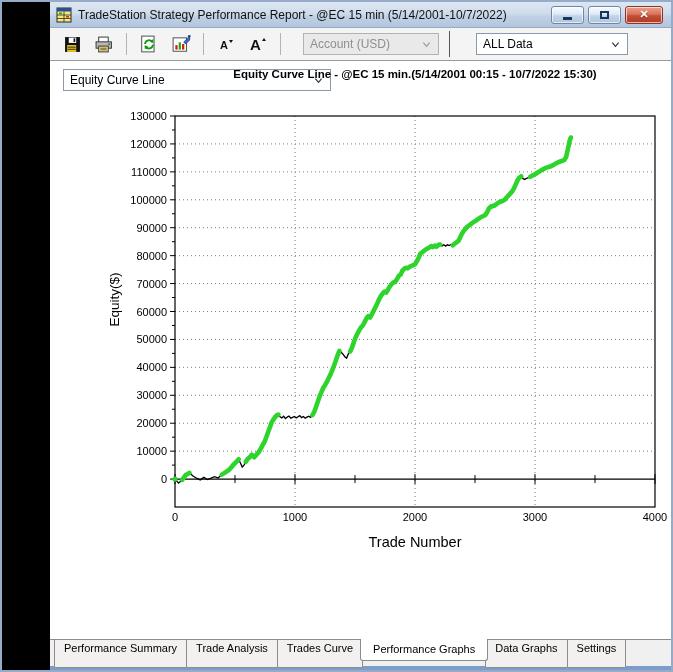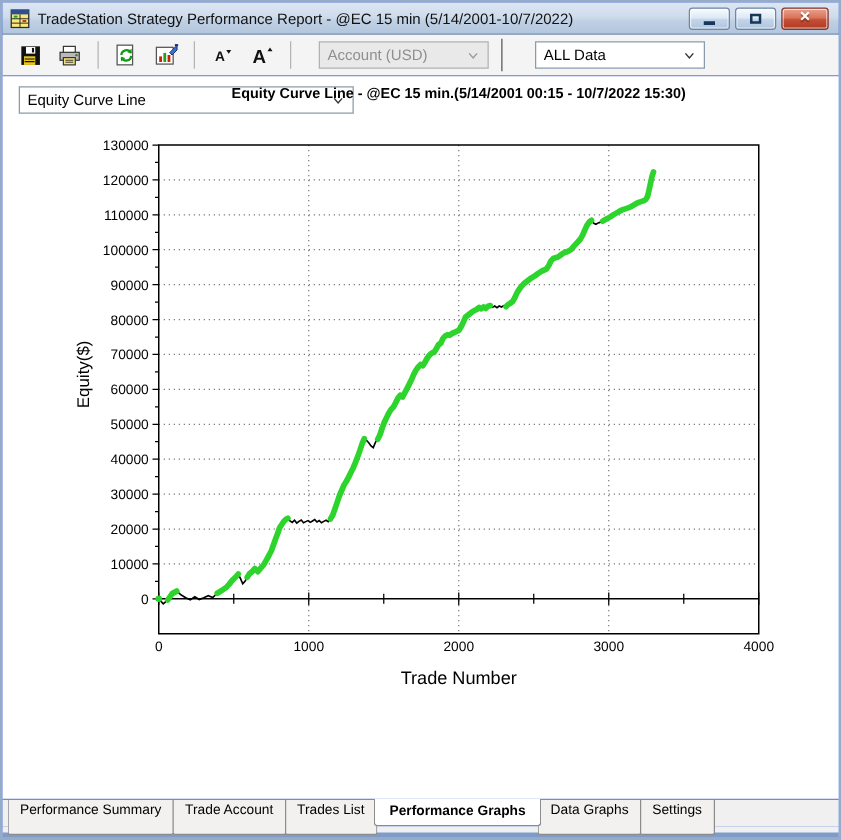--- a/index.html
+++ b/index.html
@@ -1,19 +1,19 @@
 <!DOCTYPE html>
 <html><head>
 <meta charset="utf-8">
 <style>
   * { margin:0; padding:0; box-sizing:border-box; }
   html,body { width:673px; height:672px; overflow:hidden; }
   body { font-family:"Liberation Sans", sans-serif; background:#fff; }
 
-  .window { position:absolute; inset:0; border:2px solid #96abc7; display:flex; flex-direction:column; background:#1d4ed8; }
+  .window { position:absolute; inset:0; border:2px solid #96abc7; display:flex; flex-direction:column; background:#000000;padding-left:48px; }
 
   
   .titlebar { height:26px; flex:0 0 26px; display:flex; align-items:center;
     background:linear-gradient(180deg,#dde7f3 0%,#cfdcec 45%,#bfd0e4 60%,#b3c6dd 100%);
     border-bottom:1px solid #93a9c4; padding:0 6px; }
   .app-icon { width:16px; height:16px; margin-right:6px; flex:0 0 16px; }
   .title-text { font-size:12px; color:#111; white-space:nowrap; overflow:hidden; }
   .winbtns { margin-left:auto; display:flex; gap:4px; padding-right:2px; }
   .wbtn { width:33px; height:18px; border:1px solid #6f87a5; border-radius:3px;
     background:linear-gradient(180deg,#f8fbfe 0%,#dde9f5 45%,#c2d4e8 55%,#b0c5dd 100%);
@@ -30,35 +30,35 @@
   
   .toolbar { height:33px; flex:0 0 33px; background:#f4f4f4; border-bottom:1px solid #9a9a9a;
     display:flex; align-items:center; padding:0 6px; }
   .tbtn { width:26px; height:24px; display:flex; align-items:center; justify-content:center; margin:0 3px; }
   .tsep { width:1px; height:22px; background:#b4b4b4; margin:0 6px; }
   .combo { height:22px; border:1px solid #8a9aa9; background:#fff; display:flex; align-items:center;
     font-size:12px; color:#000; padding-left:6px; position:relative; }
   .combo .chev { margin-left:auto; margin-right:7px; width:9px; height:9px; }
   .combo.disabled { background:#e9e9e9; border-color:#b2b2b2; color:#8f8f8f; }
   .combo-account { width:136px; margin-left:16px; }
-  .combo-alldata { width:136px; margin-left:16px;gap:26px; }
+  .combo-alldata { width:152px; margin-left:16px;gap:26px; }
   .tsep-tall { width:1px; height:26px; background:#555; margin:0 10px; }
 
   
   .content { position:relative; flex:1 1 auto; background:#fff; }
   .combo-report { position:absolute; left:13px; top:8px; width:268px; }
   .chart-layer { position:absolute; left:0; top:0; width:673px; height:575px; }
 
   
   .tabsbar { flex:0 0 22px; height:22px; background:#f0f0f0; border-top:1px solid #8c8c8c;
     display:flex; align-items:flex-start; padding-left:4px; }
   .tab { position:relative; height:28px; background:#f2f1f0; border:1px solid #8c8c8c; border-top:none;
     border-radius:0 0 2px 2px; margin-right:-1px; padding:2px 9px 0; font-size:11px; color:#000; white-space:nowrap; }
   .tab.active { background:#fff; height:22px; margin-top:-1px; margin-left:-2px; margin-right:-3px;
-    padding:4px 12px 0; z-index:2; border-radius:0 0 3px 3px;font-weight:bold; }
+    padding:4px 12px 0; z-index:2; border-radius:0 0 3px 3px; }
   .bottomchrome { flex:0 0 9px; height:9px; background:#f0f0f0; border-bottom:4px solid #7e9cc9; }
 
   svg text { font-family:"Liberation Sans", sans-serif; }
 </style>
 </head>
 <body>
 
 <div class="window">
 
   <div class="titlebar">
@@ -239,21 +239,21 @@
         <text x="0" y="0" text-anchor="middle" font-size="13.5" fill="#000" transform="translate(69,238.5) rotate(-90)">Equity($)</text>
         <text x="365" y="486" text-anchor="middle" font-size="14.5" fill="#000">Trade Number</text>
         <polyline points="125.0,418.1 128.6,422.0 132.2,418.9 135.8,413.9 139.4,411.9 143.0,415.0 146.6,417.2 150.2,418.9 153.8,416.4 157.4,418.6 161.0,417.2 164.6,415.6 168.2,417.0 171.8,413.6 175.4,411.4 179.0,408.9 181.4,406.3 183.8,403.3 186.2,401.0 188.6,398.2 190.4,401.9 192.2,406.1 194.0,404.1 195.8,400.8 197.6,398.0 200.0,396.0 201.8,393.8 204.2,396.3 206.6,393.5 209.0,390.7 211.4,386.5 213.2,383.2 215.0,379.8 216.8,374.8 218.6,369.8 220.2,365.6 221.7,361.2 223.4,358.6 225.0,356.2 226.8,354.4 228.3,353.6 230.0,355.8 231.8,356.9 233.6,355.2 235.4,357.5 237.2,356.1 239.0,355.0 240.8,357.2 242.6,356.3 244.4,355.5 246.2,356.9 248.0,355.8 249.8,354.7 251.6,356.6 253.4,355.5 255.2,357.2 257.0,356.1 258.8,355.2 260.6,356.3 262.4,354.1 264.2,351.0 266.0,346.0 267.8,340.7 269.6,335.4 271.4,331.2 273.2,327.0 275.0,324.2 276.8,320.9 278.6,317.2 280.4,313.6 282.2,309.4 284.0,304.7 285.8,299.7 287.6,294.3 289.4,289.9 291.2,291.3 293.0,293.2 294.8,295.7 296.6,297.1 298.4,292.7 300.2,290.4 302.0,286.8 303.8,281.2 305.6,276.5 307.4,272.8 309.2,269.2 311.0,266.4 312.8,264.5 314.6,261.1 316.4,257.5 318.2,255.2 320.0,256.6 321.8,253.3 323.6,249.9 325.4,246.3 327.2,242.7 329.0,238.5 330.8,235.1 332.6,232.6 334.4,230.7 336.2,231.5 338.0,228.7 339.8,225.4 341.6,223.1 343.4,221.5 345.2,220.9 347.0,218.1 348.8,214.8 350.6,213.6 352.4,209.7 354.2,207.8 356.0,206.9 357.8,207.2 359.6,205.8 361.4,205.0 363.2,204.1 365.0,203.3 366.8,200.5 368.6,196.9 370.4,192.7 372.2,191.3 374.0,189.9 375.8,188.5 377.6,187.4 379.4,186.5 381.2,185.1 383.0,186.0 384.8,184.6 386.6,185.7 388.4,184.0 390.2,183.5 392.0,184.9 393.8,183.8 395.6,185.1 397.4,183.8 399.2,184.6 401.0,183.5 402.8,184.3 404.6,182.6 406.4,181.5 408.2,180.1 410.0,176.8 411.8,172.9 413.6,170.1 415.4,167.8 417.2,165.9 419.0,164.5 420.8,163.1 422.6,161.7 424.4,160.6 426.2,159.5 428.0,158.1 429.8,156.9 431.6,155.8 433.4,155.0 435.2,154.1 437.0,151.4 438.8,147.7 440.6,145.8 442.4,145.2 444.2,144.7 446.0,143.5 447.8,142.1 449.6,141.0 451.4,140.5 453.2,139.6 455.0,138.5 456.8,136.3 458.6,134.3 460.4,132.4 462.2,130.4 464.0,127.3 465.8,123.1 467.6,119.2 469.4,116.7 471.2,115.3 473.0,117.6 474.8,118.4 476.6,117.3 478.4,116.7 480.2,115.9 482.0,114.8 483.8,113.9 486.2,112.5 488.6,110.9 491.0,109.5 493.4,108.1 495.8,106.9 498.2,106.1 500.6,105.3 503.0,104.2 505.4,102.8 507.8,101.4 510.2,100.5 512.6,99.7 514.4,98.8 516.0,96.3 517.2,91.3 518.4,85.7 519.6,80.1 520.8,76.5" fill="none" stroke="#000000" stroke-width="1.3"></polyline>
         <path d="M132.2 418.9 L135.8 413.9 M135.8 413.9 L139.4 411.9 M171.8 413.6 L175.4 411.4 M175.4 411.4 L179.0 408.9 M179.0 408.9 L181.4 406.3 M181.4 406.3 L183.8 403.3 M183.8 403.3 L186.2 401.0 M186.2 401.0 L188.6 398.2 M195.8 400.8 L197.6 398.0 M197.6 398.0 L200.0 396.0 M200.0 396.0 L201.8 393.8 M204.2 396.3 L206.6 393.5 M206.6 393.5 L209.0 390.7 M209.0 390.7 L211.4 386.5 M211.4 386.5 L213.2 383.2 M213.2 383.2 L215.0 379.8 M215.0 379.8 L216.8 374.8 M216.8 374.8 L218.6 369.8 M218.6 369.8 L220.2 365.6 M220.2 365.6 L221.7 361.2 M221.7 361.2 L223.4 358.6 M223.4 358.6 L225.0 356.2 M225.0 356.2 L226.8 354.4 M226.8 354.4 L228.3 353.6 M262.4 354.1 L264.2 351.0 M264.2 351.0 L266.0 346.0 M266.0 346.0 L267.8 340.7 M267.8 340.7 L269.6 335.4 M269.6 335.4 L271.4 331.2 M271.4 331.2 L273.2 327.0 M273.2 327.0 L275.0 324.2 M275.0 324.2 L276.8 320.9 M276.8 320.9 L278.6 317.2 M278.6 317.2 L280.4 313.6 M280.4 313.6 L282.2 309.4 M282.2 309.4 L284.0 304.7 M284.0 304.7 L285.8 299.7 M285.8 299.7 L287.6 294.3 M287.6 294.3 L289.4 289.9 M300.2 290.4 L302.0 286.8 M302.0 286.8 L303.8 281.2 M303.8 281.2 L305.6 276.5 M305.6 276.5 L307.4 272.8 M307.4 272.8 L309.2 269.2 M309.2 269.2 L311.0 266.4 M311.0 266.4 L312.8 264.5 M312.8 264.5 L314.6 261.1 M314.6 261.1 L316.4 257.5 M316.4 257.5 L318.2 255.2 M320.0 256.6 L321.8 253.3 M321.8 253.3 L323.6 249.9 M323.6 249.9 L325.4 246.3 M325.4 246.3 L327.2 242.7 M327.2 242.7 L329.0 238.5 M329.0 238.5 L330.8 235.1 M330.8 235.1 L332.6 232.6 M332.6 232.6 L334.4 230.7 M336.2 231.5 L338.0 228.7 M338.0 228.7 L339.8 225.4 M339.8 225.4 L341.6 223.1 M341.6 223.1 L343.4 221.5 M343.4 221.5 L345.2 220.9 M345.2 220.9 L347.0 218.1 M347.0 218.1 L348.8 214.8 M348.8 214.8 L350.6 213.6 M350.6 213.6 L352.4 209.7 M352.4 209.7 L354.2 207.8 M354.2 207.8 L356.0 206.9 M357.8 207.2 L359.6 205.8 M359.6 205.8 L361.4 205.0 M361.4 205.0 L363.2 204.1 M363.2 204.1 L365.0 203.3 M365.0 203.3 L366.8 200.5 M366.8 200.5 L368.6 196.9 M368.6 196.9 L370.4 192.7 M370.4 192.7 L372.2 191.3 M372.2 191.3 L374.0 189.9 M374.0 189.9 L375.8 188.5 M375.8 188.5 L377.6 187.4 M377.6 187.4 L379.4 186.5 M379.4 186.5 L381.2 185.1 M383.0 186.0 L384.8 184.6 M386.6 185.7 L388.4 184.0 M388.4 184.0 L390.2 183.5 M402.8 184.3 L404.6 182.6 M404.6 182.6 L406.4 181.5 M406.4 181.5 L408.2 180.1 M408.2 180.1 L410.0 176.8 M410.0 176.8 L411.8 172.9 M411.8 172.9 L413.6 170.1 M413.6 170.1 L415.4 167.8 M415.4 167.8 L417.2 165.9 M417.2 165.9 L419.0 164.5 M419.0 164.5 L420.8 163.1 M420.8 163.1 L422.6 161.7 M422.6 161.7 L424.4 160.6 M424.4 160.6 L426.2 159.5 M426.2 159.5 L428.0 158.1 M428.0 158.1 L429.8 156.9 M429.8 156.9 L431.6 155.8 M431.6 155.8 L433.4 155.0 M433.4 155.0 L435.2 154.1 M435.2 154.1 L437.0 151.4 M437.0 151.4 L438.8 147.7 M438.8 147.7 L440.6 145.8 M440.6 145.8 L442.4 145.2 M442.4 145.2 L444.2 144.7 M444.2 144.7 L446.0 143.5 M446.0 143.5 L447.8 142.1 M447.8 142.1 L449.6 141.0 M449.6 141.0 L451.4 140.5 M451.4 140.5 L453.2 139.6 M453.2 139.6 L455.0 138.5 M455.0 138.5 L456.8 136.3 M456.8 136.3 L458.6 134.3 M458.6 134.3 L460.4 132.4 M460.4 132.4 L462.2 130.4 M462.2 130.4 L464.0 127.3 M464.0 127.3 L465.8 123.1 M465.8 123.1 L467.6 119.2 M467.6 119.2 L469.4 116.7 M469.4 116.7 L471.2 115.3 M480.2 115.9 L482.0 114.8 M482.0 114.8 L483.8 113.9 M483.8 113.9 L486.2 112.5 M486.2 112.5 L488.6 110.9 M488.6 110.9 L491.0 109.5 M491.0 109.5 L493.4 108.1 M493.4 108.1 L495.8 106.9 M495.8 106.9 L498.2 106.1 M498.2 106.1 L500.6 105.3 M500.6 105.3 L503.0 104.2 M503.0 104.2 L505.4 102.8 M505.4 102.8 L507.8 101.4 M507.8 101.4 L510.2 100.5 M510.2 100.5 L512.6 99.7 M512.6 99.7 L514.4 98.8 M514.4 98.8 L516.0 96.3 M516.0 96.3 L517.2 91.3 M517.2 91.3 L518.4 85.7 M518.4 85.7 L519.6 80.1 M519.6 80.1 L520.8 76.5 " fill="none" stroke="#2cd42c" stroke-width="4.6" stroke-linecap="round"></path>
         <circle cx="125" cy="418.0714285714286" r="2.6" fill="#2cd42c"></circle>
       </svg>
   </div>
 
   <div class="tabsbar" id="tabsbar">
       <div class="tab">Performance Summary</div>
-      <div class="tab">Trade Account</div>
-      <div class="tab">Trades List</div>
+      <div class="tab">Trade Analysis</div>
+      <div class="tab">Trades Curve</div>
       <div class="tab active">Performance Graphs</div>
       <div class="tab">Data Graphs</div>
       <div class="tab">Settings</div>
     </div>
   <div class="bottomchrome"></div>
 
 </div>
 
 </body></html>

